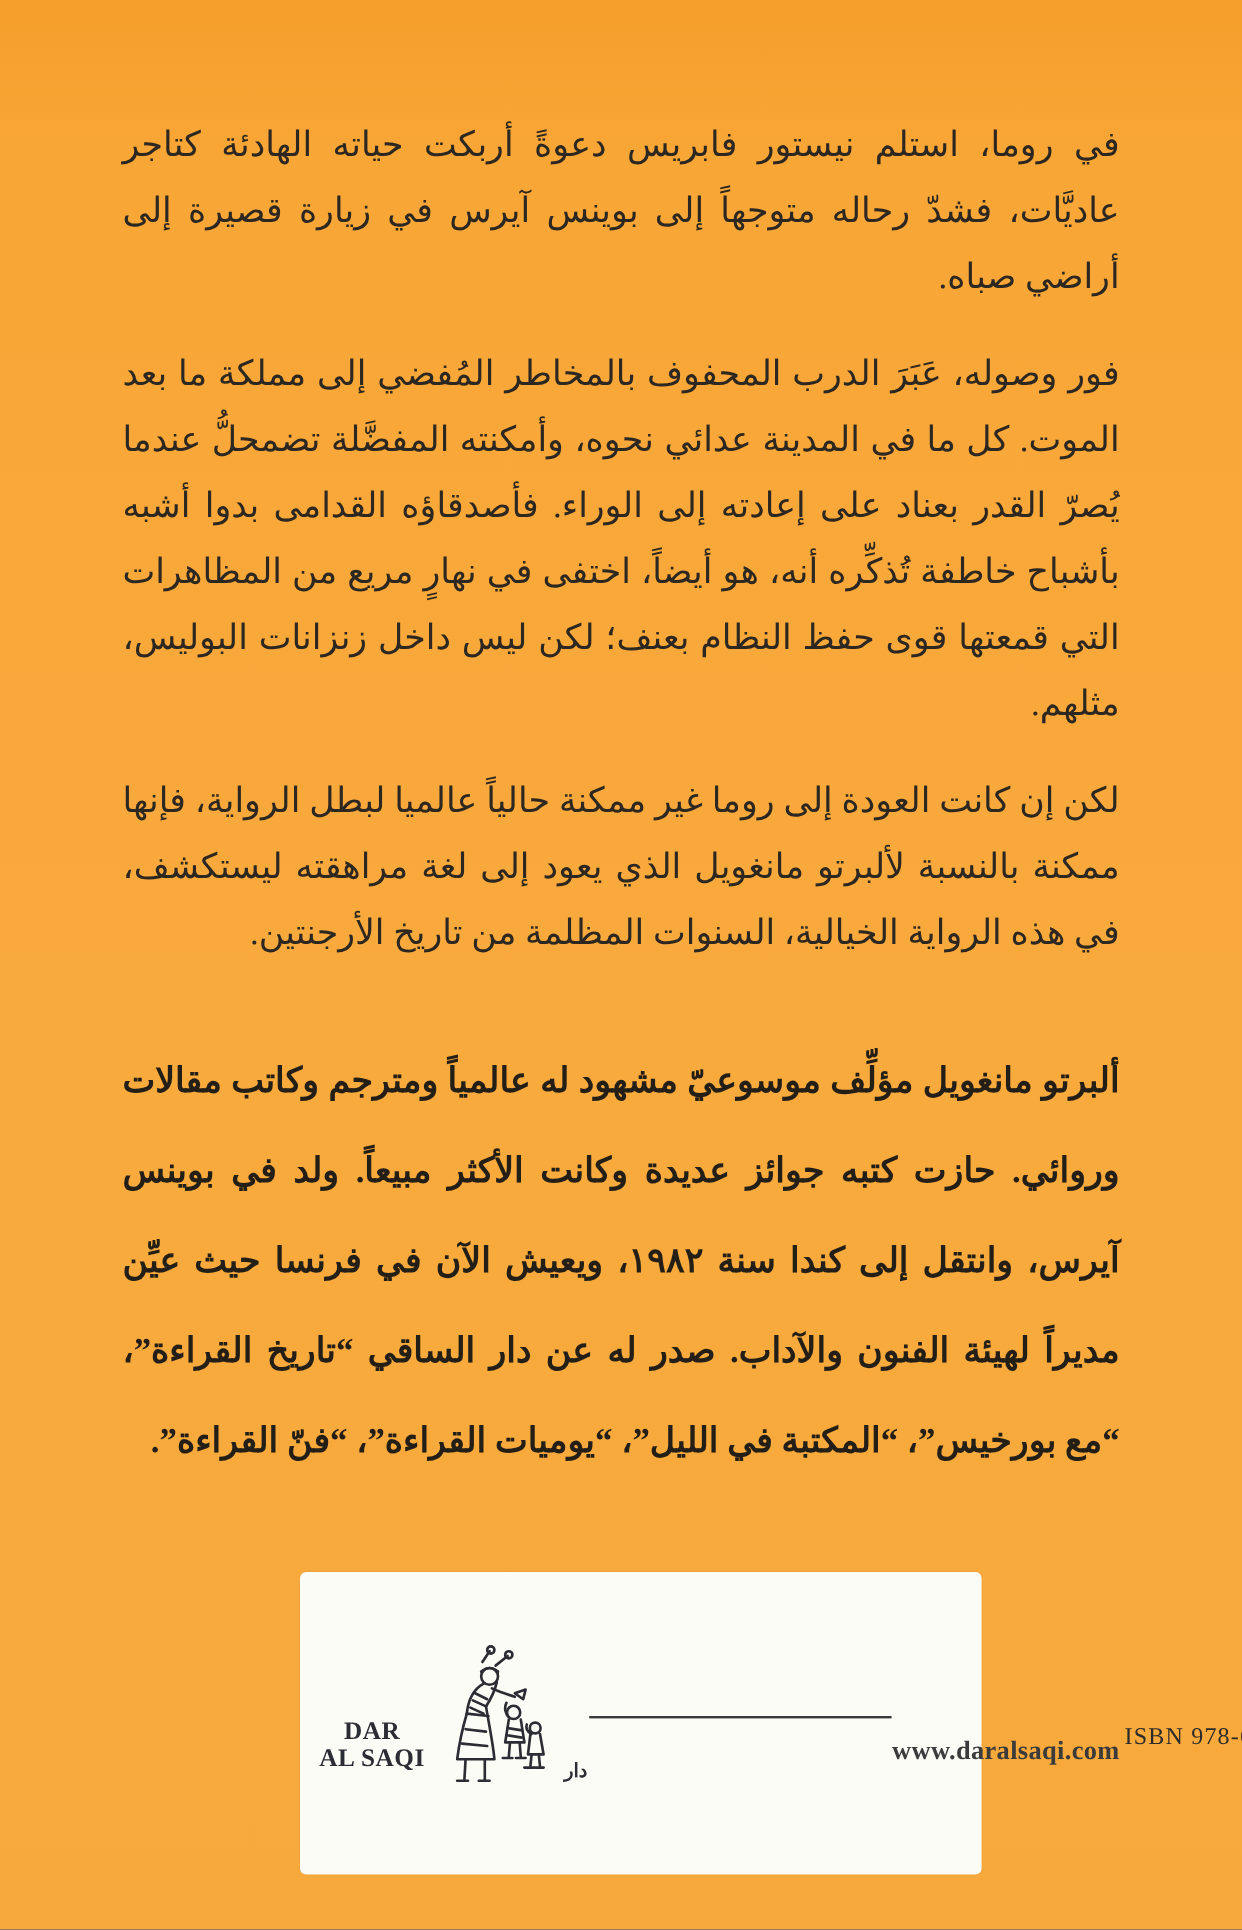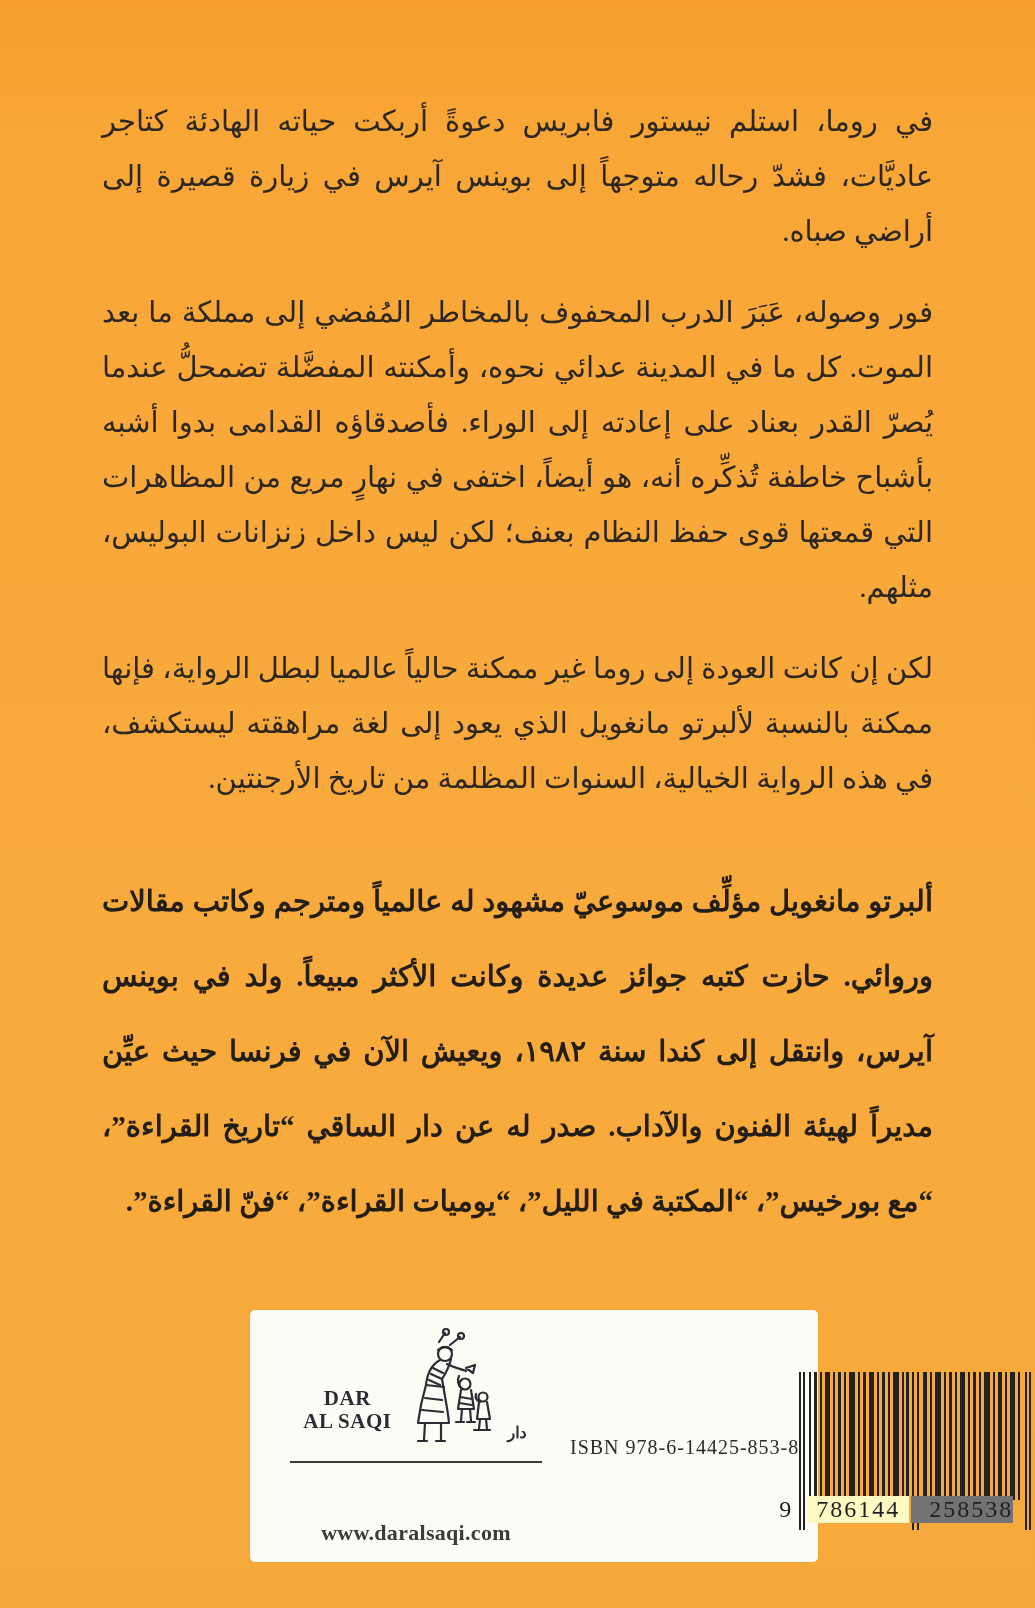--- a/index.html
+++ b/index.html
@@ -31,21 +31,21 @@
   }
   
   .panel{
     position:absolute;left:250px;top:1310px;width:568px;height:252px;
     background:#fcfcf7;border-radius:5px;
     display:flex;
     box-shadow:0 0 0 1px rgba(0,0,0,0.03);
   }
   .logo-col{
     flex:0 0 300px;
-    display:flex;flex-direction:column;align-items:center;justify-content:flex-end;
+    display:flex;flex-direction:row;align-items:center;justify-content:flex-end;
     padding:16px 4px 16px 16px;
   }
   .logo-row{display:flex;align-items:flex-end;}
   .latin-name{
     font-weight:bold;font-size:21px;line-height:23px;letter-spacing:.5px;
     color:#2c2c34;text-align:center;margin:0 2px 26px 0;white-space:nowrap;
   }
   .calligraphy{
     direction:rtl;text-align:center;color:#2c2c34;margin:0 2px 22px 4px;
     display:flex;flex-direction:column;align-items:center;line-height:1;gap:28px;

